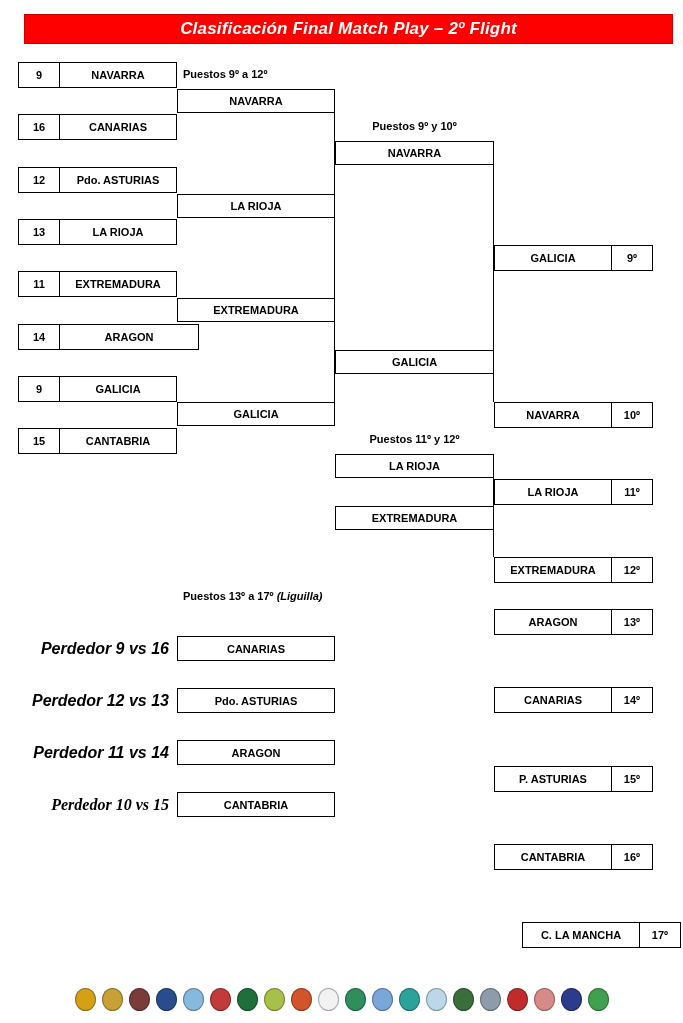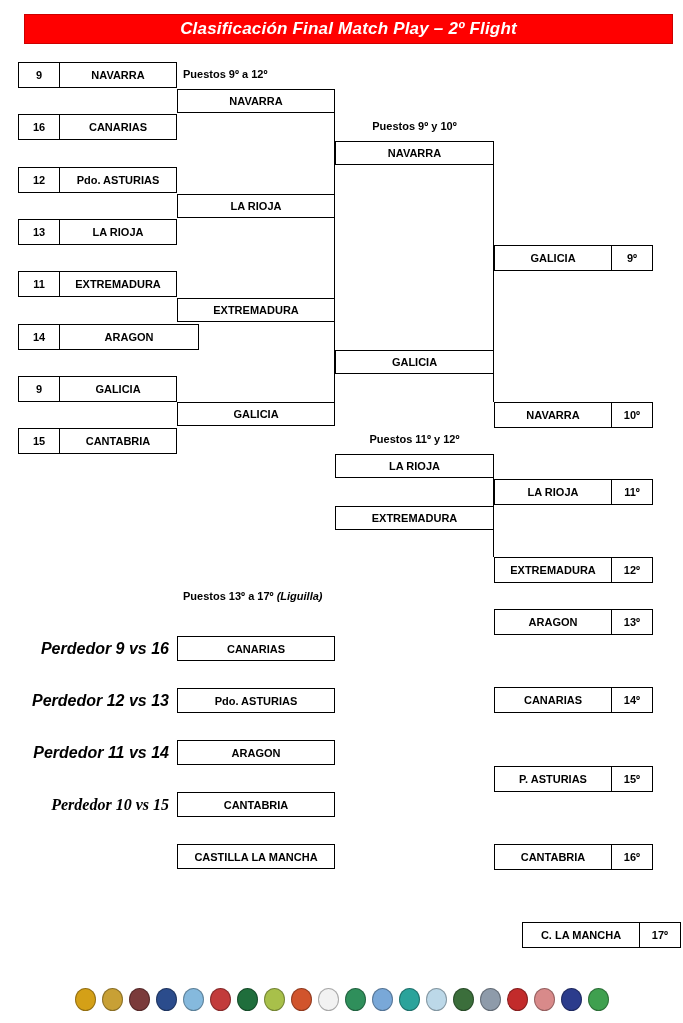--- a/index.html
+++ b/index.html
@@ -172,23 +172,20 @@
   <div class="row-lbl" style="top:740px;height:25px;">Perdedor 11 vs 14</div>
   <div class="box" style="left:177px;top:740px;width:158px;height:25px;">
     <span class="cell grow">ARAGON</span>
   </div>
 
   <div class="row-lbl" style="top:792px;height:25px;font-family:Liberation Serif, serif;">Perdedor 10 vs 15</div>
   <div class="box" style="left:177px;top:792px;width:158px;height:25px;">
     <span class="cell grow">CANTABRIA</span>
   </div>
 
-  <div class="box" style="left:177px;top:844px;width:158px;height:25px;">
-    <span class="cell grow">CASTILLA LA MANCHA</span>
-  </div>
 
   <div class="logo-row">
       <span class="logo" style="background: rgb(212, 160, 23);"></span>
       <span class="logo" style="background: rgb(200, 160, 53);"></span>
       <span class="logo" style="background: rgb(123, 59, 59);"></span>
       <span class="logo" style="background: rgb(43, 76, 140);"></span>
       <span class="logo" style="background: rgb(133, 185, 221);"></span>
       <span class="logo" style="background: rgb(194, 59, 59);"></span>
       <span class="logo" style="background: rgb(31, 110, 60);"></span>
       <span class="logo" style="background: rgb(168, 192, 74);"></span>

